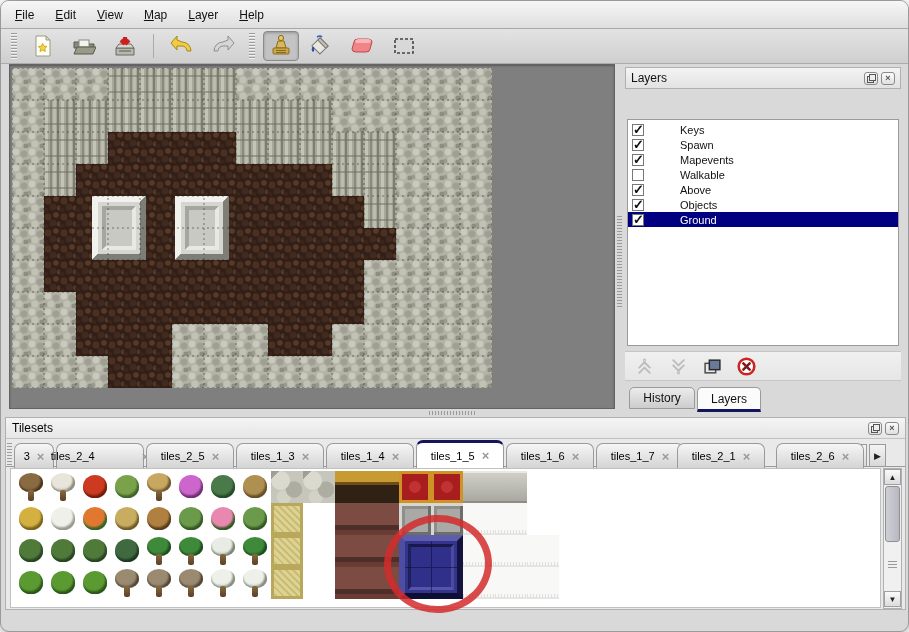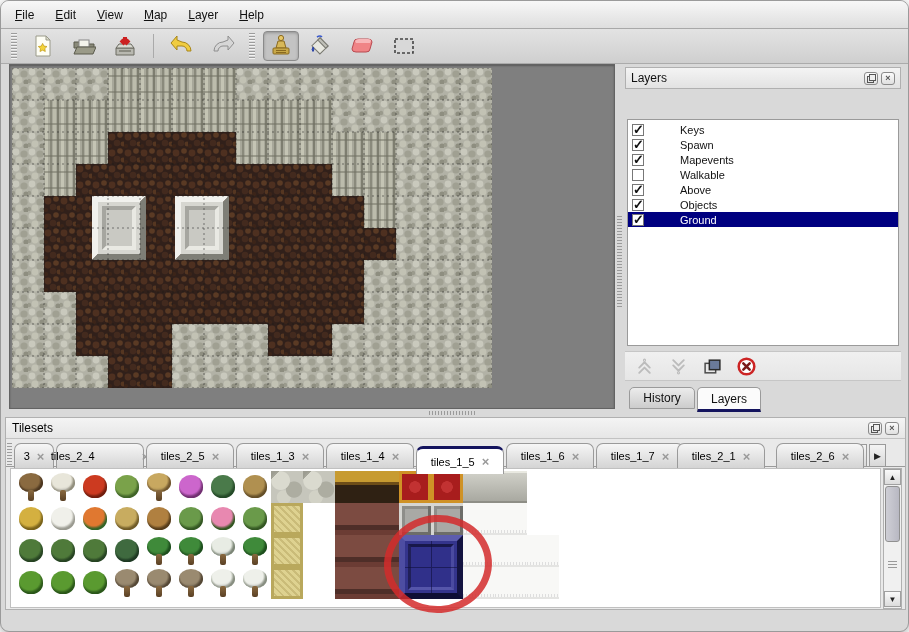--- a/index.html
+++ b/index.html
@@ -71,21 +71,21 @@
     background:#e9e9e9;font-size:11px;}
   .ts-title{position:absolute;left:0px;top:0px;width:899px;height:21px;border-bottom:1px solid #c2c2c2;
     display:flex;align-items:center;padding:0 6px;font-size:12px;background:linear-gradient(#f4f4f4,#e6e6e6);}
   .ts-title .spacer{flex:1;}
   .ts-tabbar{position:absolute;left:0;top:21px;width:899px;height:28px;border-bottom:1px solid #9a9a9a;}
   .ts-grip{position:absolute;left:1px;top:4px;width:5px;height:22px;
     background:repeating-linear-gradient(180deg,#9c9c9c 0 1px,rgba(0,0,0,0) 1px 3px);}
   .ts-tab{position:absolute;top:4px;height:25px;background:linear-gradient(#f6f6f6,#d4d4d4);
     border:1px solid #9a9a9a;border-bottom:none;border-radius:7px 7px 0 0;
     display:flex;align-items:center;justify-content:center;gap:7px;font-size:11px;}
-  .ts-tab.active{background:#fff;border-top:3px solid #14145e;top:7px;height:28px;z-index:2;}
+  .ts-tab.active{background:#fff;border-top:3px solid #14145e;top:1px;height:28px;z-index:2;}
   .tab-close{color:#9a9a9a;font-weight:bold;font-size:13px;line-height:1;}
   .ts-scroll-btn{position:absolute;top:5px;width:17px;height:23px;border:1px solid #9a9a9a;background:linear-gradient(#f4f4f4,#d8d8d8);
     display:flex;align-items:center;justify-content:center;font-size:9px;color:#222;padding:0;}
   .ts-content{position:absolute;left:4px;top:50px;width:871px;height:140px;background:#fff;border:1px solid #c0c0c0;overflow:hidden;}
   .tile{position:absolute;width:32px;height:32px;}
   .k-blob::before,.k-tree::before{content:"";position:absolute;left:4px;top:4px;width:24px;height:23px;
     border-radius:50% 50% 46% 46%;
     background:radial-gradient(circle at 45% 38%,var(--c1) 0 52%,var(--c2) 68%);
     box-shadow:inset -2px -3px 2px rgba(0,0,0,.18);}
   .k-tree::before{height:19px;top:2px;}

